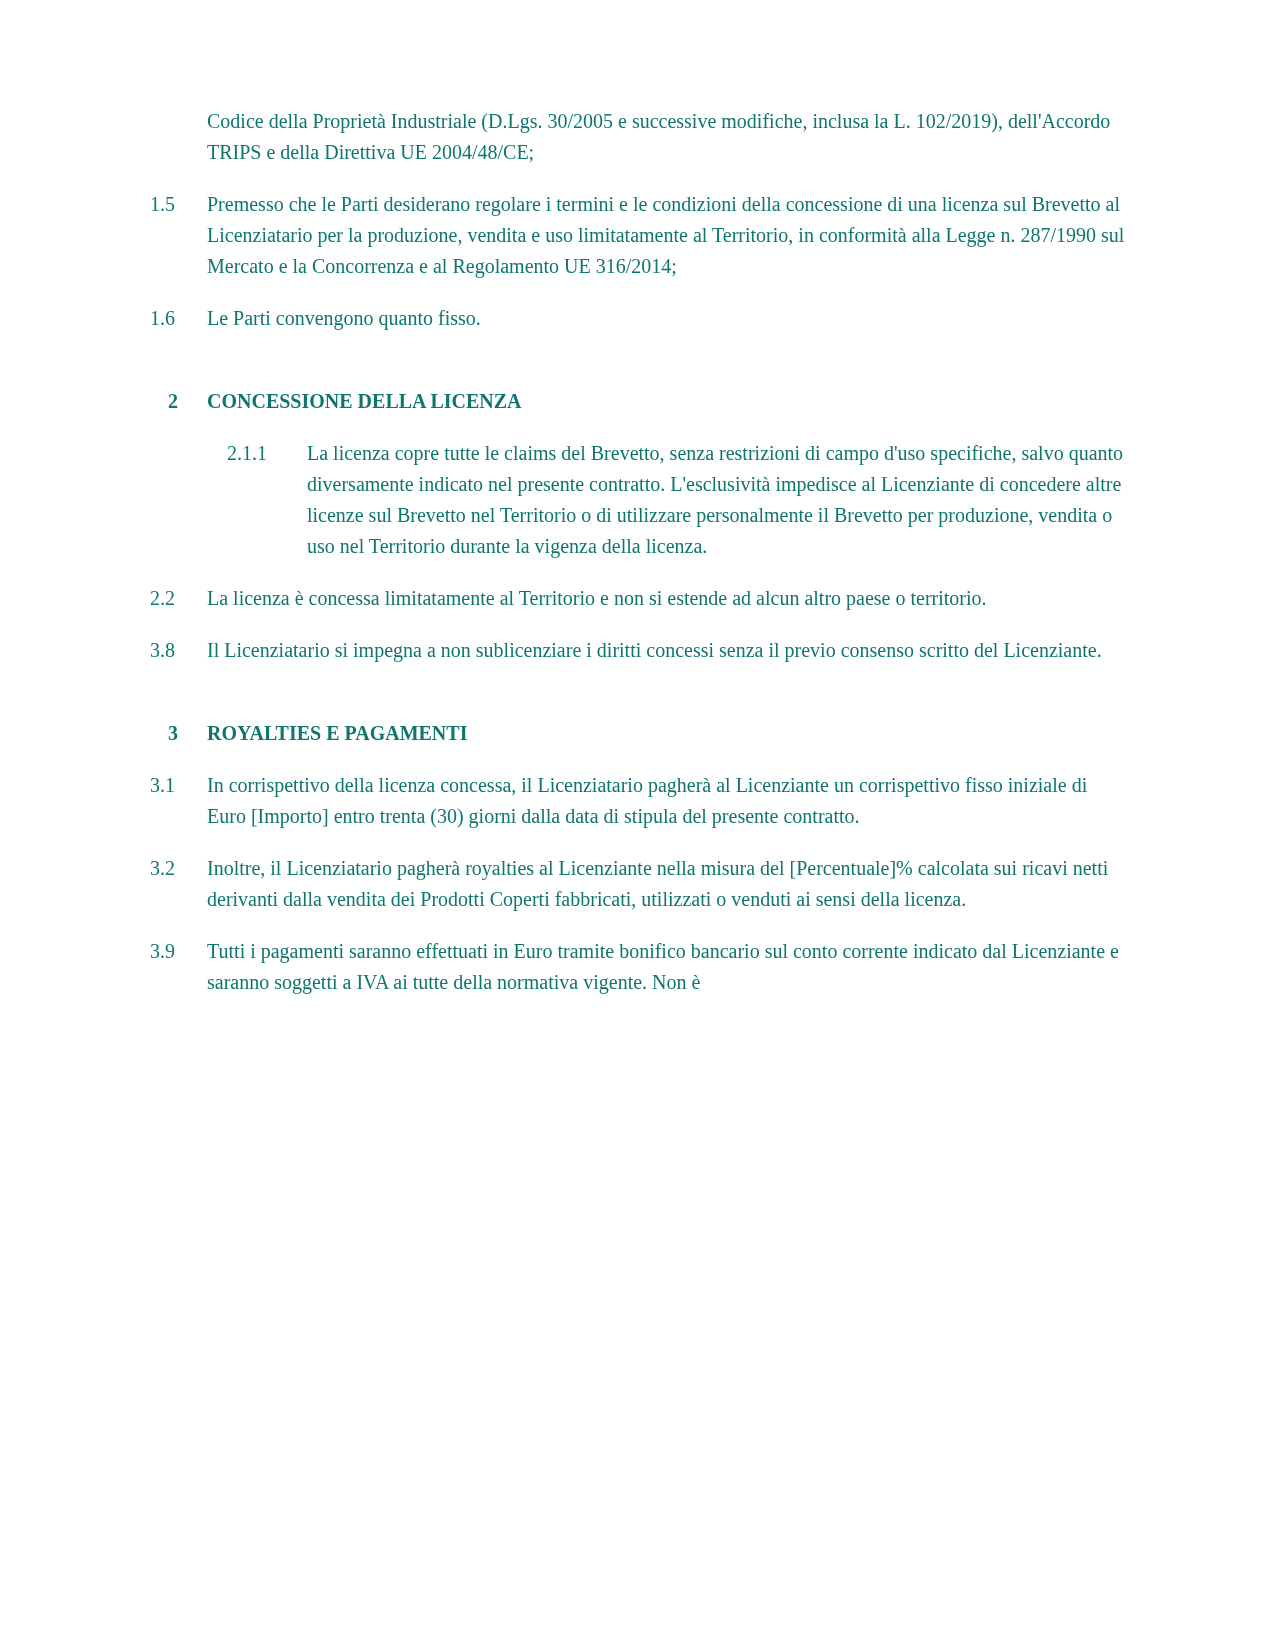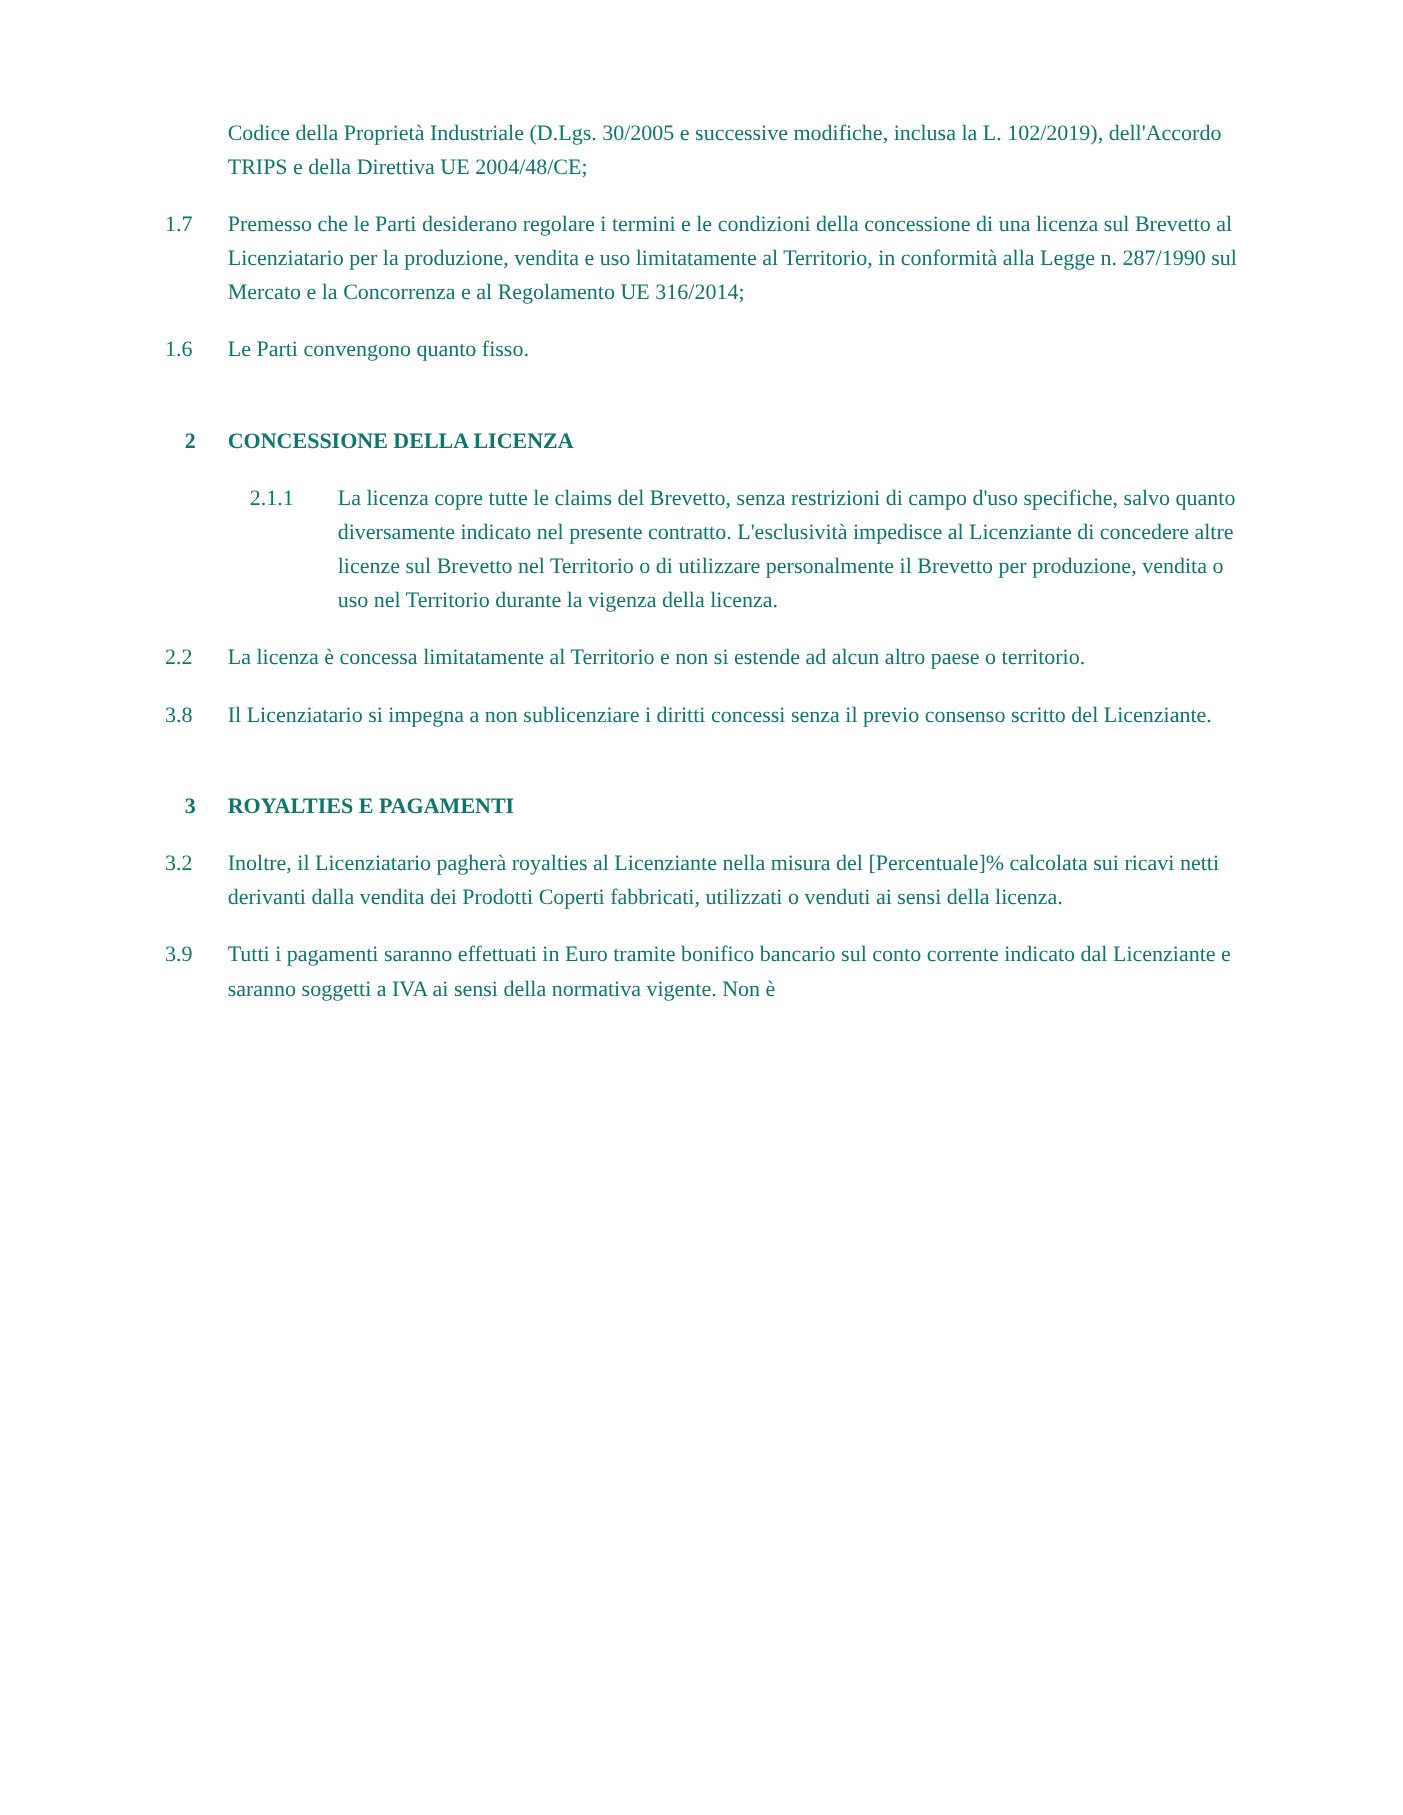--- a/index.html
+++ b/index.html
@@ -60,21 +60,21 @@
 </head>
 <body>
 
 <div class="page">
 
   <div class="para p-cont">
     <span class="txt">Codice della Proprietà Industriale (D.Lgs. 30/2005 e successive modifiche, inclusa la L. 102/2019), dell'Accordo TRIPS e della Direttiva UE 2004/48/CE;</span>
   </div>
 
   <div class="para">
-    <span class="num">1.7</span>
+    <span class="num">1.5</span>
     <span class="txt">Premesso che le Parti desiderano regolare i termini e le condizioni della concessione di una licenza sul Brevetto al Licenziatario per la produzione, vendita e uso limitatamente al Territorio, in conformità alla Legge n. 287/1990 sul Mercato e la Concorrenza e al Regolamento UE 316/2014;</span>
   </div>
 
   <div class="para">
     <span class="num">1.6</span>
     <span class="txt">Le Parti convengono quanto fisso.</span>
   </div>
 
   <div class="para p-head">
     <span class="num">2</span>
@@ -96,25 +96,29 @@
     <span class="num">3.8</span>
     <span class="txt">Il Licenziatario si impegna a non sublicenziare i diritti concessi senza il previo consenso scritto del Licenziante.</span>
   </div>
 
 
   <div class="para p-head">
     <span class="num">3</span>
     <span class="txt">ROYALTIES E PAGAMENTI</span>
   </div>
 
+  <div class="para">
+    <span class="num">3.1</span>
+    <span class="txt">In corrispettivo della licenza concessa, il Licenziatario pagherà al Licenziante un corrispettivo fisso iniziale di Euro [Importo] entro trenta (30) giorni dalla data di stipula del presente contratto.</span>
+  </div>
 
   <div class="para">
     <span class="num">3.2</span>
     <span class="txt">Inoltre, il Licenziatario pagherà royalties al Licenziante nella misura del [Percentuale]% calcolata sui ricavi netti derivanti dalla vendita dei Prodotti Coperti fabbricati, utilizzati o venduti ai sensi della licenza.</span>
   </div>
 
 
   <div class="para">
     <span class="num">3.9</span>
-    <span class="txt">Tutti i pagamenti saranno effettuati in Euro tramite bonifico bancario sul conto corrente indicato dal Licenziante e saranno soggetti a IVA ai sensi della normativa vigente. Non è</span>
+    <span class="txt">Tutti i pagamenti saranno effettuati in Euro tramite bonifico bancario sul conto corrente indicato dal Licenziante e saranno soggetti a IVA ai tutte della normativa vigente. Non è</span>
   </div>
 
 </div>
 
 </body></html>

